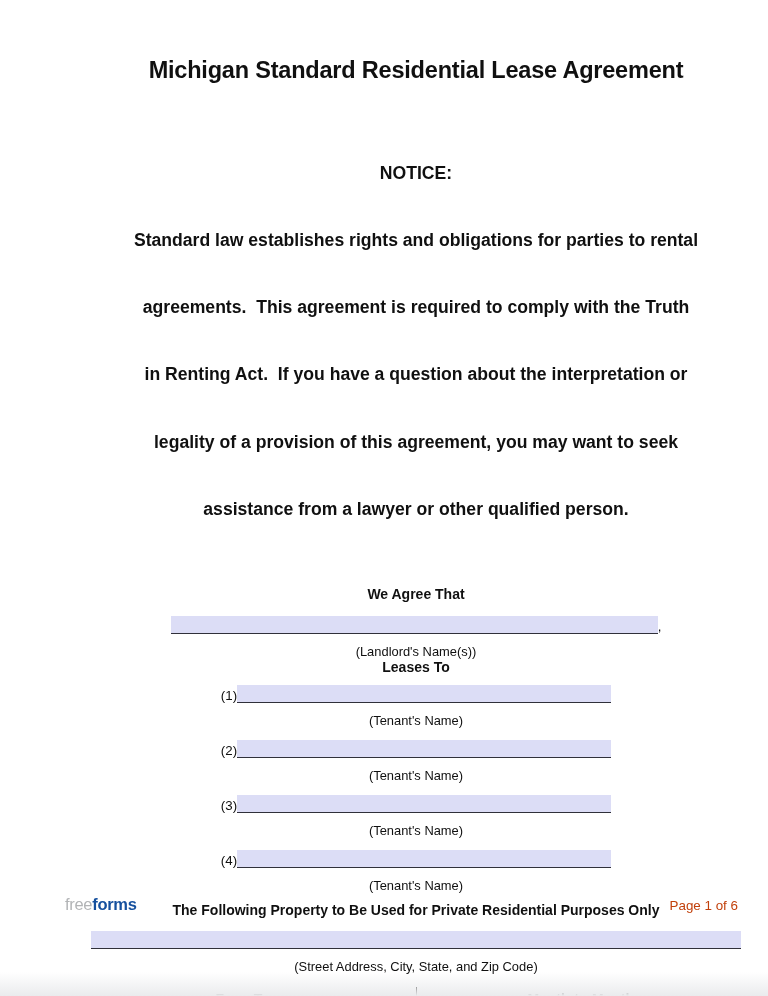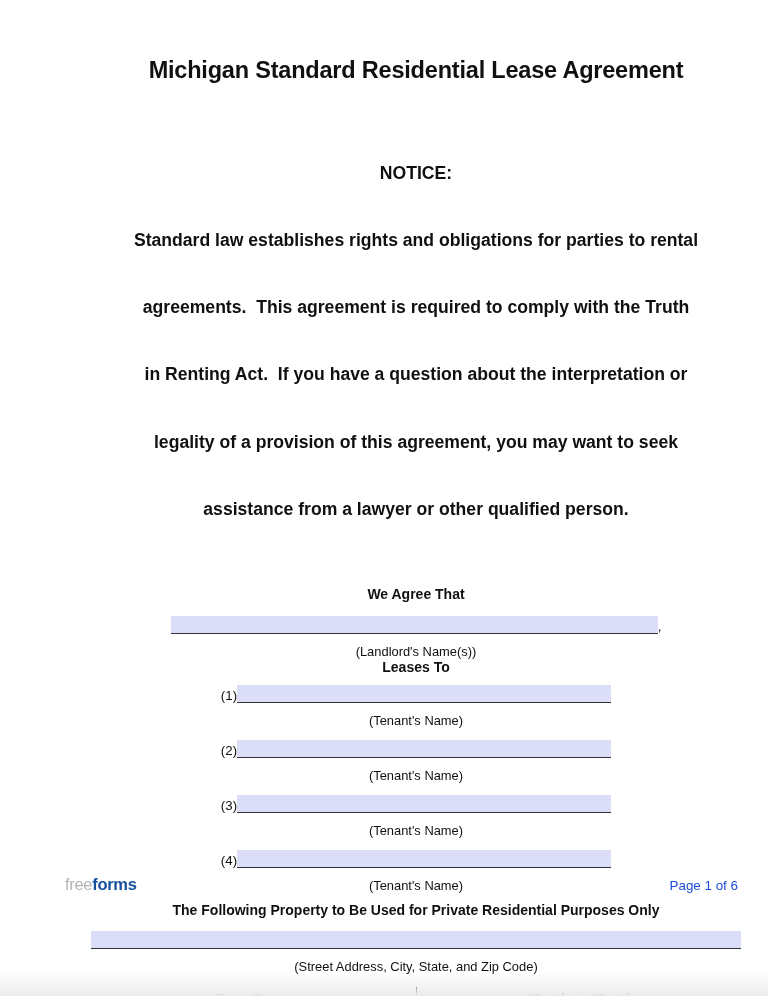--- a/index.html
+++ b/index.html
@@ -31,25 +31,25 @@
 
   .property-h { margin-top:9px; }
   .property-field { width:650px; margin:12px auto 0 auto; }
 
   .term-wrap { display:flex; margin-top:13px; padding:0 55px; }
   .term-col { width:50%; text-align:center; padding-top:3px; padding-bottom:4px; }
   .term-col.right-col { border-left:1.3px solid #1c1c1c; }
   .term-h { font-weight:bold; font-size:14px; line-height:18px; margin-bottom:5px; }
   .term-line { line-height:27px; white-space:pre; }
 
-  .footer { position:absolute; top:875px; left:65px; right:62px; display:flex; justify-content:space-between; align-items:baseline; }
+  .footer { position:absolute; top:895px; left:65px; right:62px; display:flex; justify-content:space-between; align-items:baseline; }
   .logo { font-size:16.5px; letter-spacing:-0.3px; }
   .logo-free { color:#b2b4b6; }
   .logo-forms { color:#15509e; font-weight:bold; }
-  .page-num { font-size:13.4px; color:#1d4ed8; }
+  .page-num { font-size:13.4px; color:#c2410c; }
 
   .bottom-fade { position:absolute; left:0; right:0; bottom:0; height:24px; background:linear-gradient(to bottom, rgba(235,236,238,0), #eaebed); }
 </style>
 </head>
 <body>
 
 <div class="page">
 
   <div class="doc-title">Michigan Standard Residential Lease Agreement</div>
 

